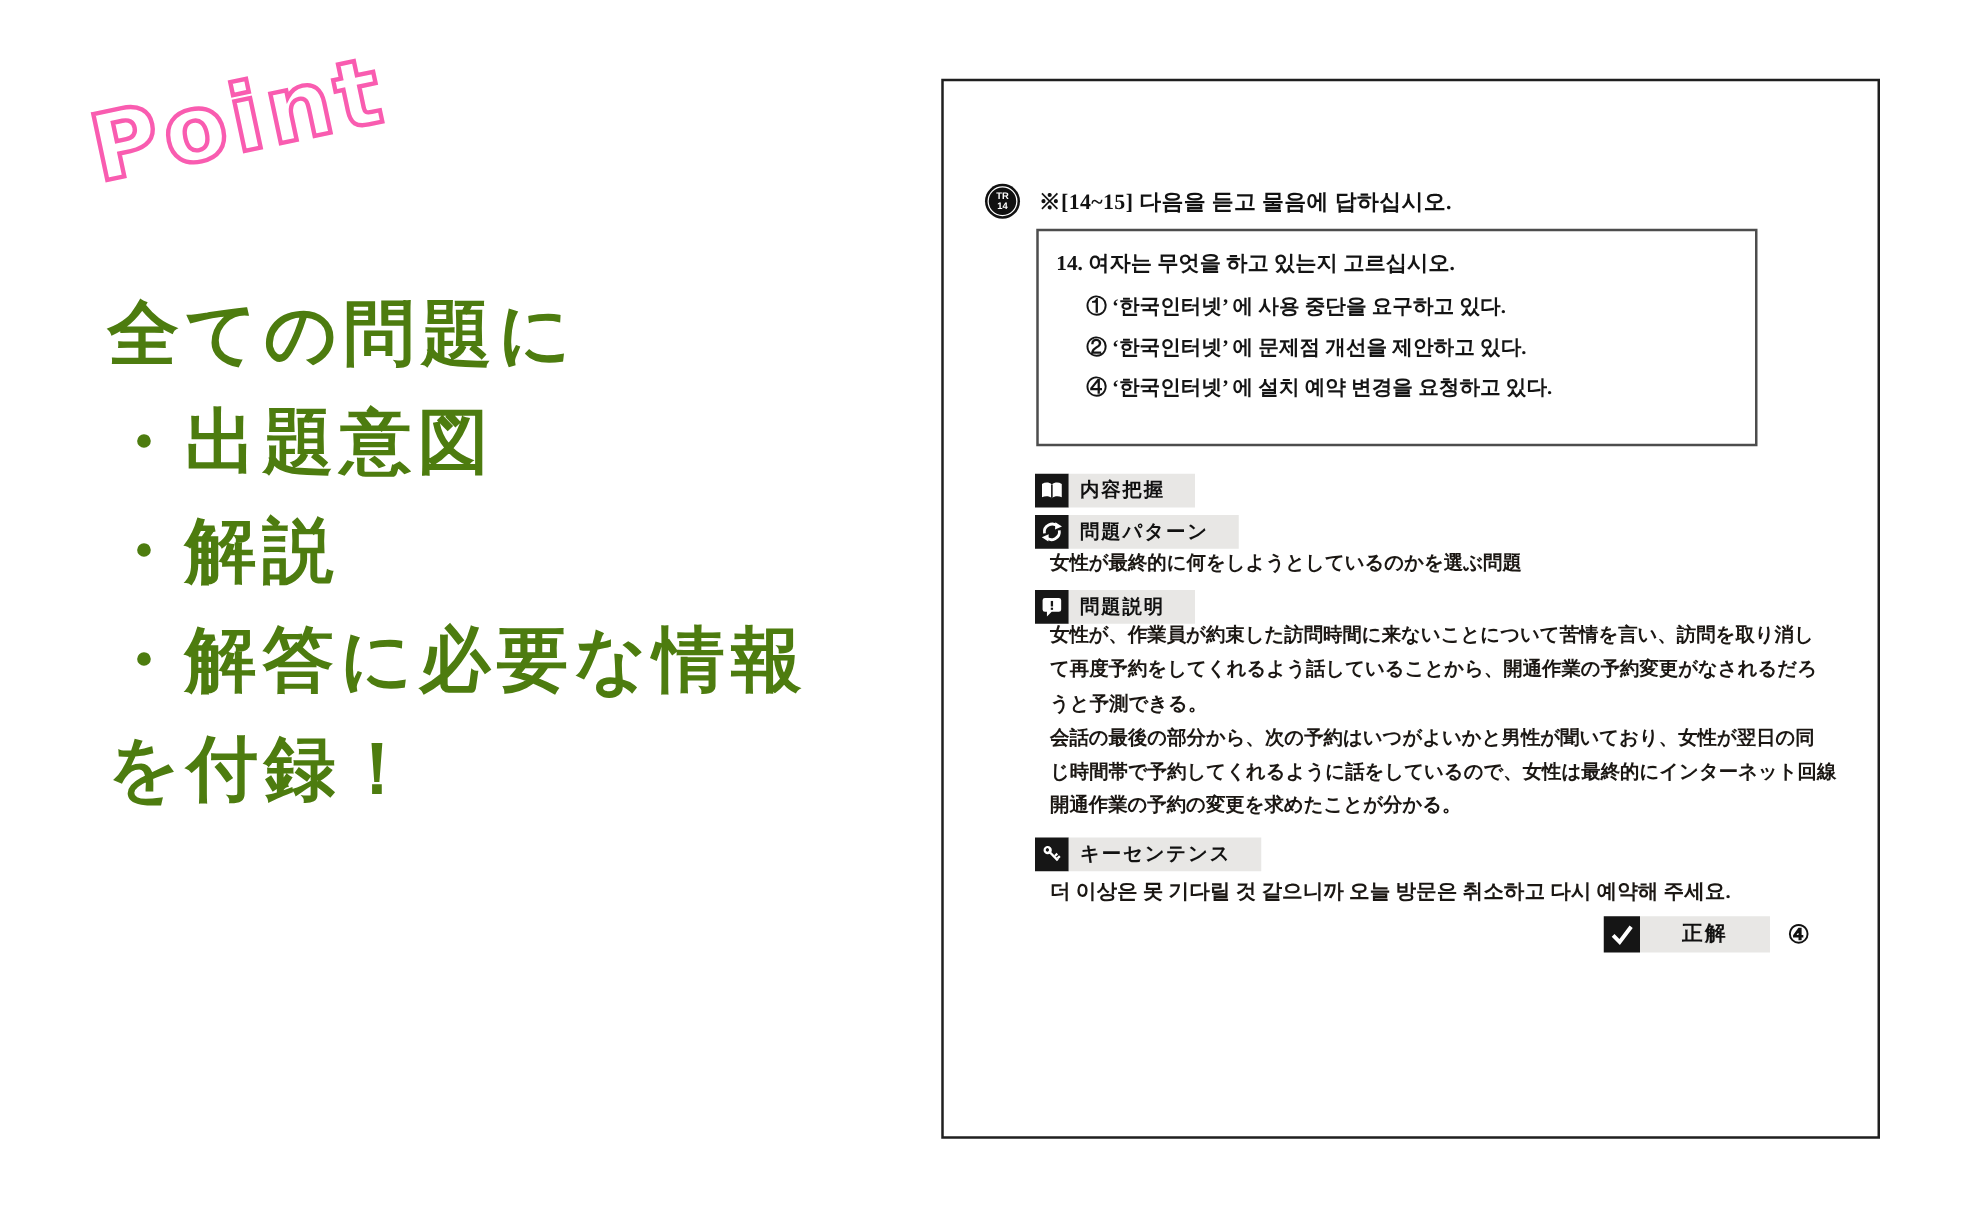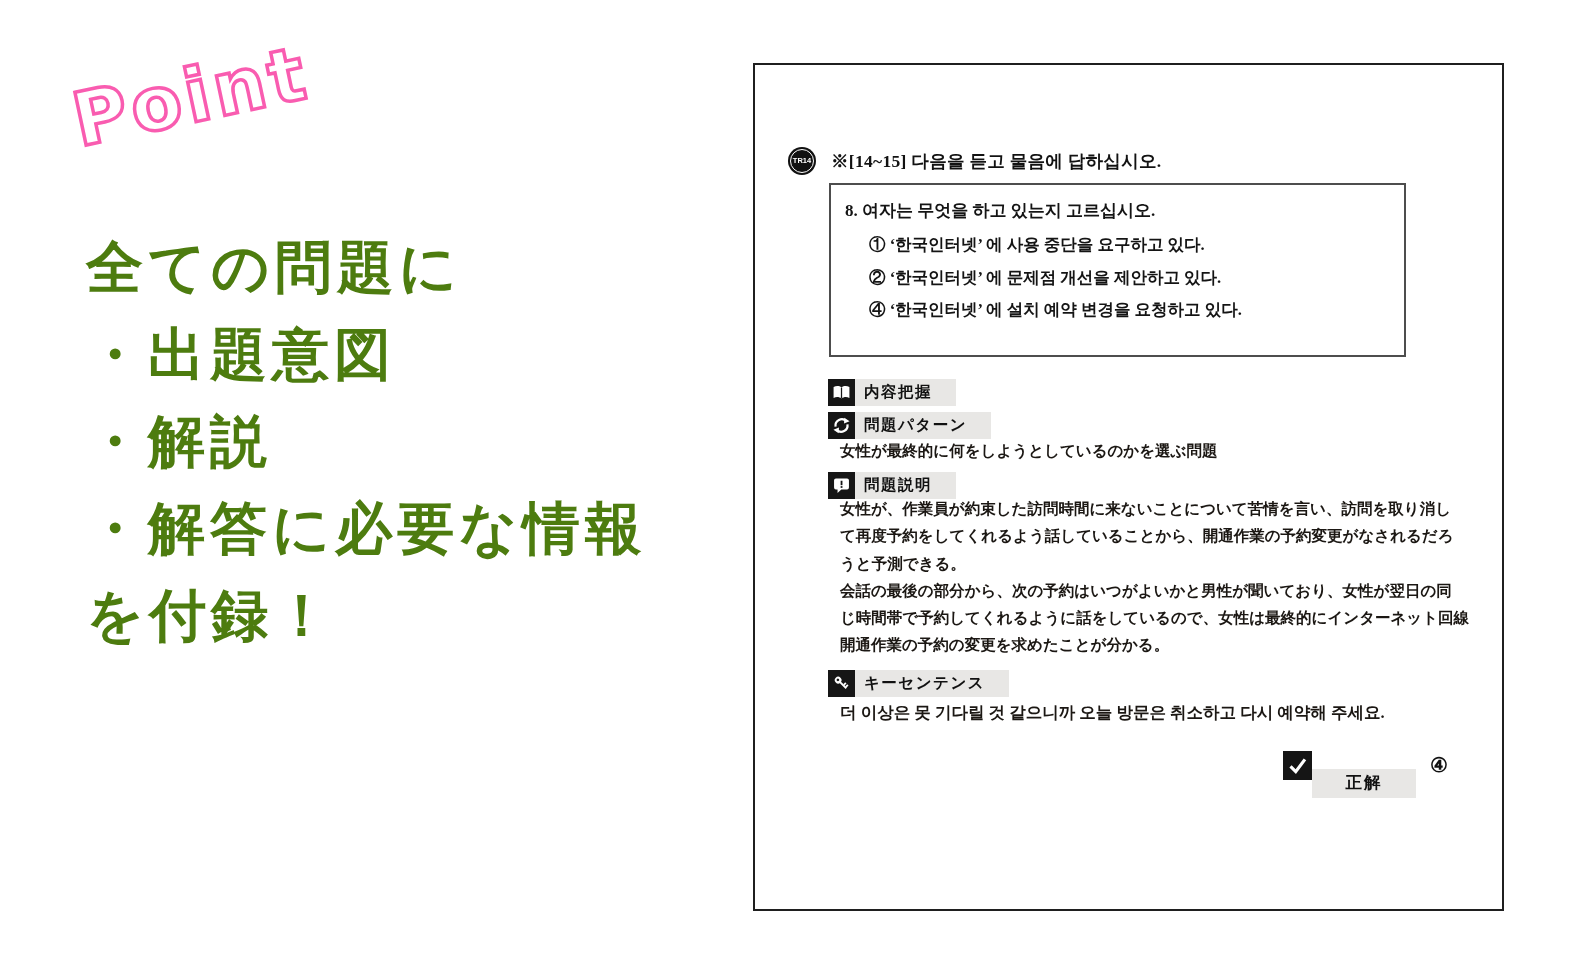--- a/index.html
+++ b/index.html
@@ -47,21 +47,21 @@
   .serif{font-family:"Liberation Serif","DejaVu Serif",serif;}
 
   .tr-badge{
     position:absolute;left:33px;top:82px;
     width:28px;height:28px;border-radius:50%;
     background:#111;display:flex;align-items:center;justify-content:center;
   }
   .tr-badge-inner{
     width:22px;height:22px;border-radius:50%;
     border:1px solid #fff;
-    display:flex;flex-direction:row;align-items:center;justify-content:center;
+    display:flex;flex-direction:column;align-items:center;justify-content:center;
     color:#fff;font-weight:bold;font-size:7.5px;line-height:8px;
     font-family:"Liberation Sans","DejaVu Sans",sans-serif;
   }
   .instruction{
     position:absolute;left:76px;top:84px;
     font-size:17.5px;font-weight:bold;color:#121212;
     letter-spacing:0.3px;white-space:nowrap;
   }
 
   .qbox{
@@ -111,21 +111,21 @@
     display:flex;justify-content:flex-end;align-items:center;
   }
   .ans-check{
     width:29px;height:29px;background:#151515;
     display:flex;align-items:center;justify-content:center;flex:0 0 29px;
   }
   .ans-check svg{width:21px;height:21px;display:block;}
   .ans-label{
     background:#e8e7e5;height:29px;width:104px;
     display:flex;align-items:center;justify-content:center;
-    font-weight:bold;font-size:16.5px;letter-spacing:2px;color:#111;margin-top:36px;
+    font-weight:bold;font-size:16.5px;letter-spacing:2px;color:#111;
   }
   .ans-value{
     margin-left:14px;font-size:20px;font-weight:bold;color:#111;
   }
 </style>
 </head>
 <body>
 
 <div class="point">Point</div>
 
@@ -142,21 +142,21 @@
   <div class="tr-badge">
     <div class="tr-badge-inner">
       <span>TR</span>
       <span>14</span>
     </div>
   </div>
 
   <div class="instruction serif">※[14~15] 다음을 듣고 물음에 답하십시오.</div>
 
   <div class="qbox serif">
-    <div class="q-prompt">8. 여자는 무엇을 하고 있는지 고르십시오.</div>
+    <div class="q-prompt">14. 여자는 무엇을 하고 있는지 고르십시오.</div>
     <div class="q-options">
       <div class="q-option">① ‘한국인터넷’ 에 사용 중단을 요구하고 있다.</div>
       <div class="q-option">② ‘한국인터넷’ 에 문제점 개선을 제안하고 있다.</div>
       <div class="q-option">④ ‘한국인터넷’ 에 설치 예약 변경을 요청하고 있다.</div>
     </div>
   </div>
 
   <div class="sections">
 
     <div class="sec-header h1">

